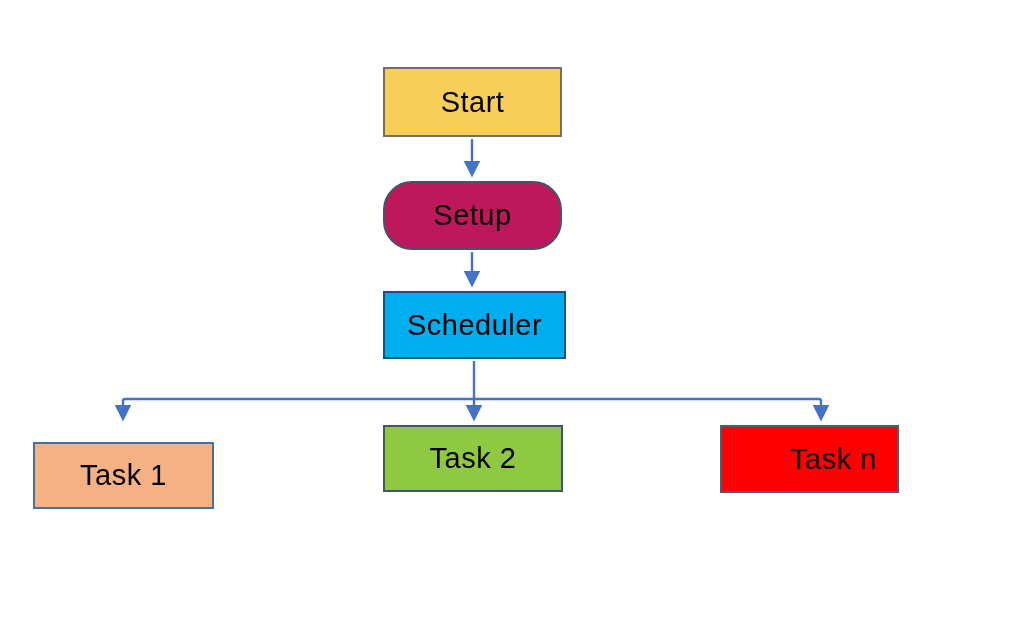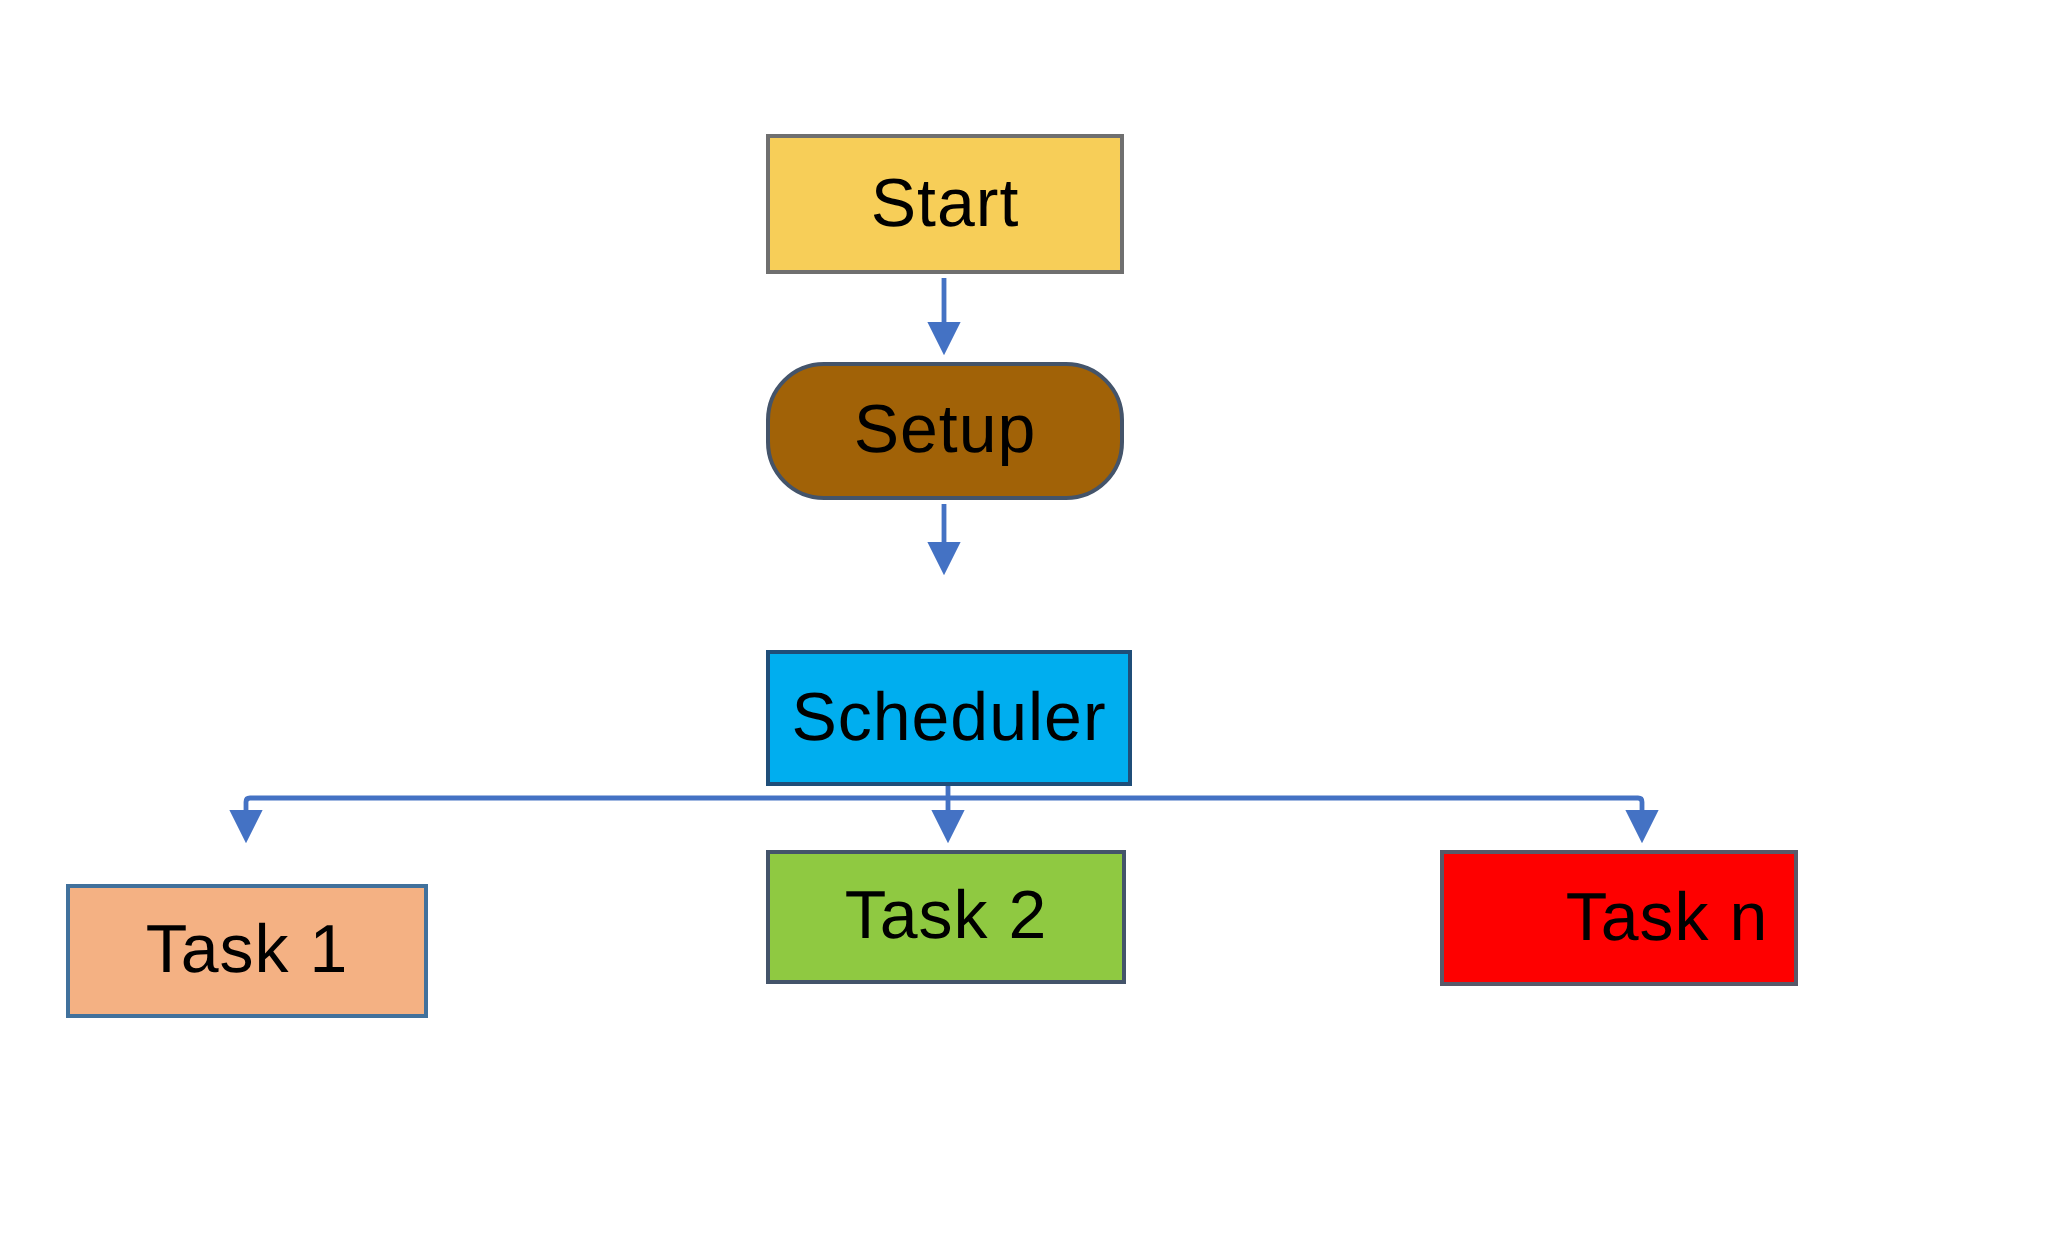--- a/index.html
+++ b/index.html
@@ -24,21 +24,21 @@
     pointer-events: none;
   }
   .node {
     position: absolute;
     display: flex;
     align-items: center;
     justify-content: center;
     box-sizing: border-box;
     border: 2px solid #0f172a;
     color: #000000;
-    font-size: 34px;
+    font-size: 29px;
     letter-spacing: 0.5px;
     white-space: nowrap;
   }
   .node-start     { left: 383px; top:  67px; width: 179px; height: 70px; }
   .node-setup     { left: 383px; top: 181px; width: 179px; height: 69px; }
   .node-scheduler { left: 383px; top: 291px; width: 183px; height: 68px; }
   .node-task1     { left:  33px; top: 425px; width: 181px; height: 67px; }
   .node-task2     { left: 383px; top: 425px; width: 180px; height: 67px; }
   .node-taskn     { left: 720px; top: 425px; width: 179px; height: 68px; }
 </style>
@@ -62,25 +62,25 @@
 
     <path d="M474,399 L125,399 Q123,399 123,401 L123,418" fill="none" stroke-width="2.4" marker-end="url(#arrowhead)" stroke="#4472C4"></path>
 
     <path d="M474,399 L819,399 Q821,399 821,401 L821,418" fill="none" stroke-width="2.4" marker-end="url(#arrowhead)" stroke="#4472C4"></path>
   </svg>
 
   <div class="node node-start" style="background: rgb(247, 206, 88); border-color: rgb(111, 111, 111);">
     <span>Start</span>
   </div>
 
-  <div class="node node-setup" style="background: #a16207; border-color: rgb(68, 84, 106); border-radius: 29px;">
+  <div class="node node-setup" style="background: #be185d; border-color: rgb(68, 84, 106); border-radius: 29px;">
     <span>Setup</span>
   </div>
 
-  <div class="node node-scheduler" style="background: rgb(0, 174, 239); border-color: rgb(31, 78, 121); margin-top: 34px;">
+  <div class="node node-scheduler" style="background: rgb(0, 174, 239); border-color: rgb(31, 78, 121);">
     <span>Scheduler</span>
   </div>
 
   <div class="node node-task1" style="background: rgb(244, 177, 131); border-color: rgb(65, 113, 156); margin-top: 17px;">
     <span>Task 1</span>
   </div>
 
   <div class="node node-task2" style="background: rgb(143, 201, 65); border-color: rgb(68, 84, 106);">
     <span>Task 2</span>
   </div>

